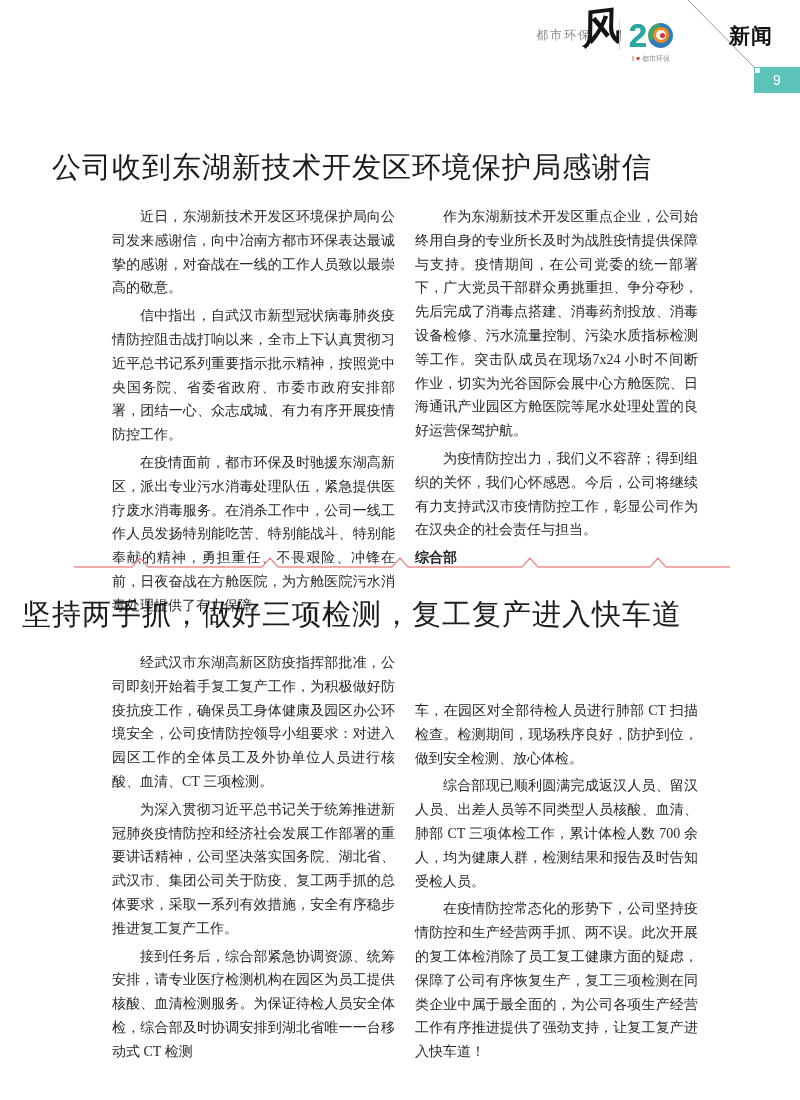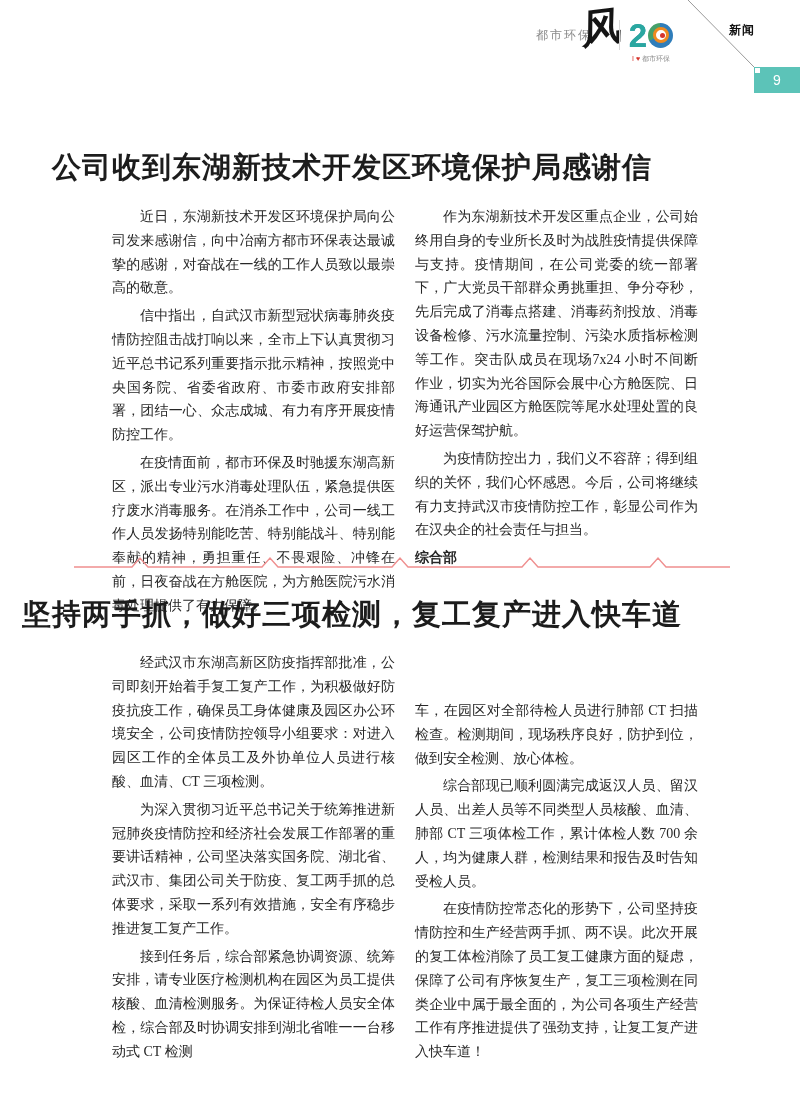--- a/index.html
+++ b/index.html
@@ -49,39 +49,39 @@
     width:16px;height:16px;border-radius:50%;background:#ffffff;
     border:3px solid #ef8a1f;box-sizing:border-box;
     display:flex;align-items:center;justify-content:center;
   }
   .anniv-zero-dot{width:5px;height:5px;border-radius:50%;background:#d6342c;margin-left:4px;}
   .anniv-tagline{
     margin-top:3px;font-size:7px;color:#8a8a8a;white-space:nowrap;line-height:1;
   }
   .anniv-tagline .red{color:#d6342c;}
   .section-label{
-    position:absolute;left:729px;top:22px;font-size:12px;font-weight:700;
+    position:absolute;left:729px;top:22px;font-size:21px;font-weight:700;
     color:#111;font-family:"Liberation Sans", sans-serif;letter-spacing:1px;
   }
   .diag-rule{position:absolute;left:686px;top:0;}
   .page-num-box{
     position:absolute;left:754px;top:67px;width:46px;height:26px;
     background:var(--accent);display:flex;align-items:center;justify-content:center;
   }
   .page-num-box .notch{
     position:absolute;left:1px;top:1px;width:5px;height:5px;background:#ffffff;
   }
   .page-num{
     color:#ffffff;font-size:14px;font-family:"Liberation Sans", sans-serif;line-height:1;
   }
 
   
   .article-title{
     position:absolute;left:0;width:704px;text-align:center;margin:0;
-    font-family:"Liberation Sans", sans-serif;font-weight:700;
+    font-family:"Liberation Sans", sans-serif;font-weight:400;
     font-size:29px;color:var(--title-color);letter-spacing:1px;line-height:1.2;
   }
   #title-1{top:150px;}
   #title-2{top:597px;}
 
   .cols{
     position:absolute;left:112px;width:586px;display:flex;gap:20px;
   }
   #article-1-cols{top:205px;height:345px;}
   #article-2-cols{top:651px;height:350px;}

